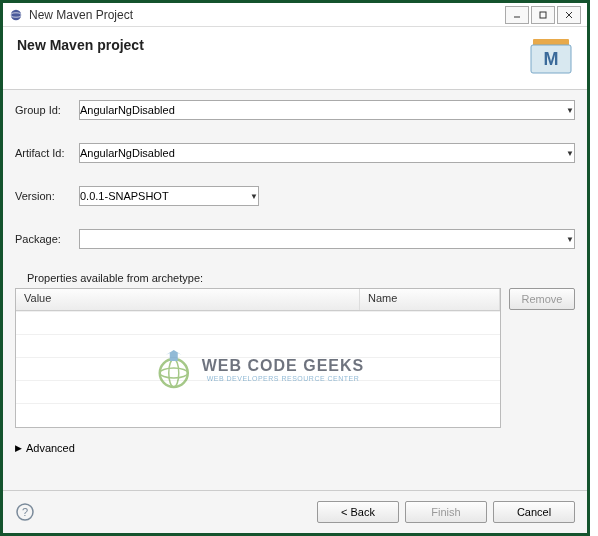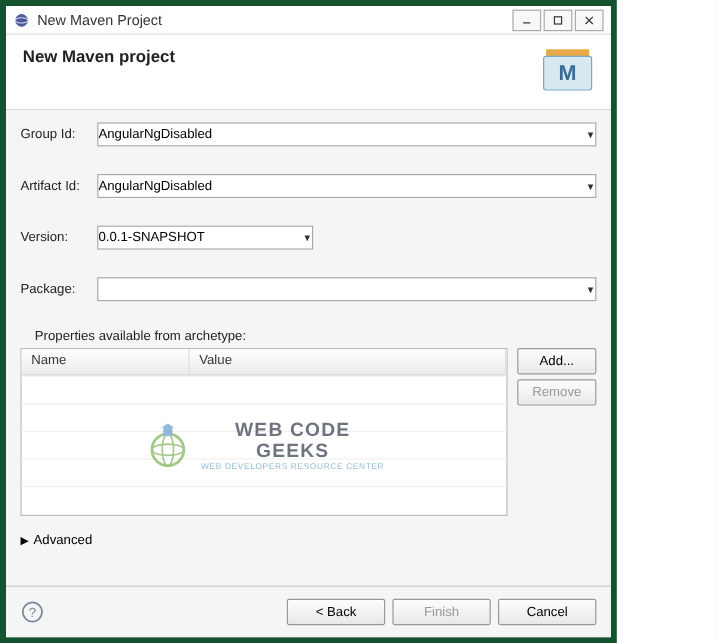--- a/index.html
+++ b/index.html
@@ -9,22 +9,22 @@
     }
     body {
       font-family: "Segoe UI", Tahoma, sans-serif;
       font-size: 11px;
       background: #fff;
       width: 598px;
       height: 536px;
       overflow: hidden;
     }
     .window {
-      border: 5px solid #14532d;
-      width: 514px;
+      border: 3px solid #14532d;
+      width: 590px;
       height: 536px;
       display: flex;
       flex-direction: column;
       background: #f5f5f5;
     }
     .titlebar {
       height: 24px;
       display: flex;
       align-items: center;
       padding: 0 6px;
@@ -307,22 +307,22 @@
         <input class="combo-input" value="" style="">
         <span class="combo-arrow">▼</span>
       </div>
     </div>
 
     <div class="section-label">Properties available from archetype:</div>
 
     <div class="table-area">
       <div class="table">
         <div class="table-header">
+          <div class="th value">Value</div>
           <div class="th name">Name</div>
-          <div class="th value">Value</div>
         </div>
         <div class="table-body">
           <div class="grid-line"></div>
           <div class="grid-line"></div>
           <div class="grid-line"></div>
           <div class="grid-line"></div>
           <div class="grid-line"></div>
           <div class="watermark">
             <svg class="wm-icon" viewBox="0 0 44 44">
               <circle cx="22" cy="26" r="14" fill="none" stroke="#6aa43a" stroke-width="2.5"></circle>
@@ -331,21 +331,20 @@
               <path d="M 14 8 L 22 3 L 30 8 L 26 6 L 26 14 L 18 14 L 18 6 Z" fill="#4a8dbb"></path>
             </svg>
             <div>
               <div class="wm-text-main">WEB CODE GEEKS</div>
               <div class="wm-text-sub">WEB DEVELOPERS RESOURCE CENTER</div>
             </div>
           </div>
         </div>
       </div>
       <div class="side-buttons">
-        <button class="btn">Add...</button>
         <button class="btn disabled">Remove</button>
       </div>
     </div>
 
     <div class="advanced">
       <span class="adv-arrow">▶</span>
       <span>Advanced</span>
     </div>
 
   </div>

